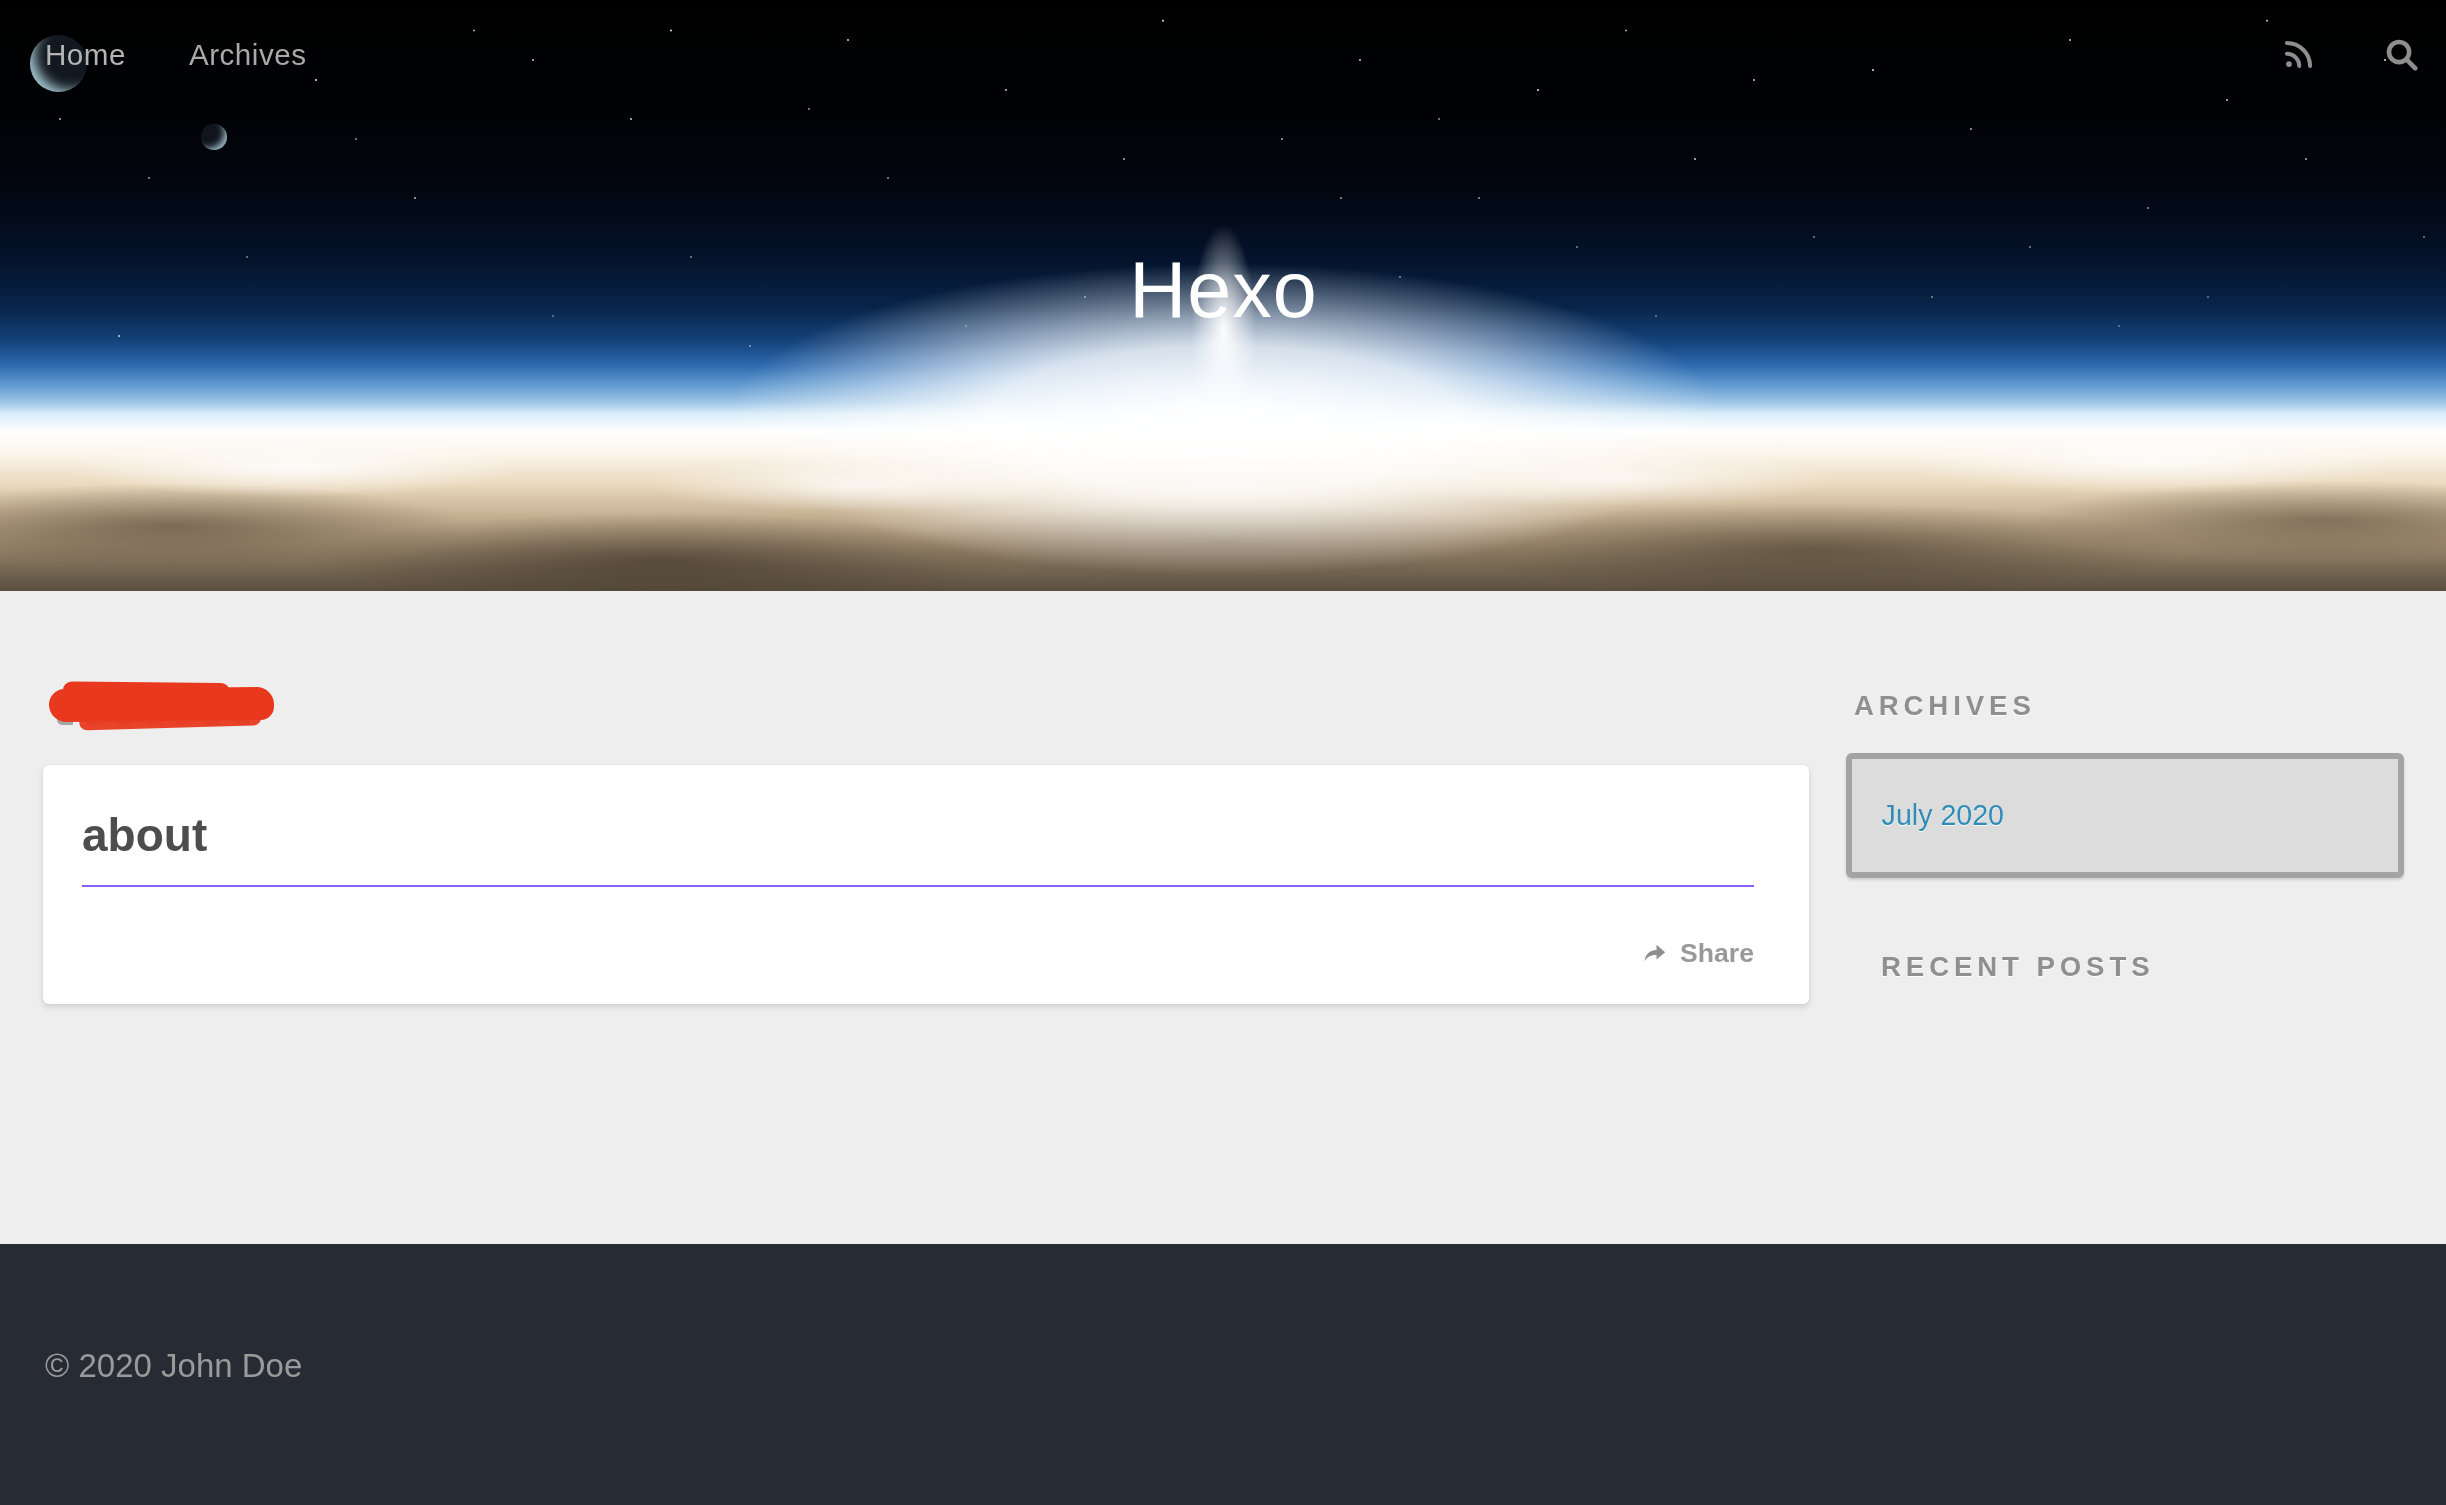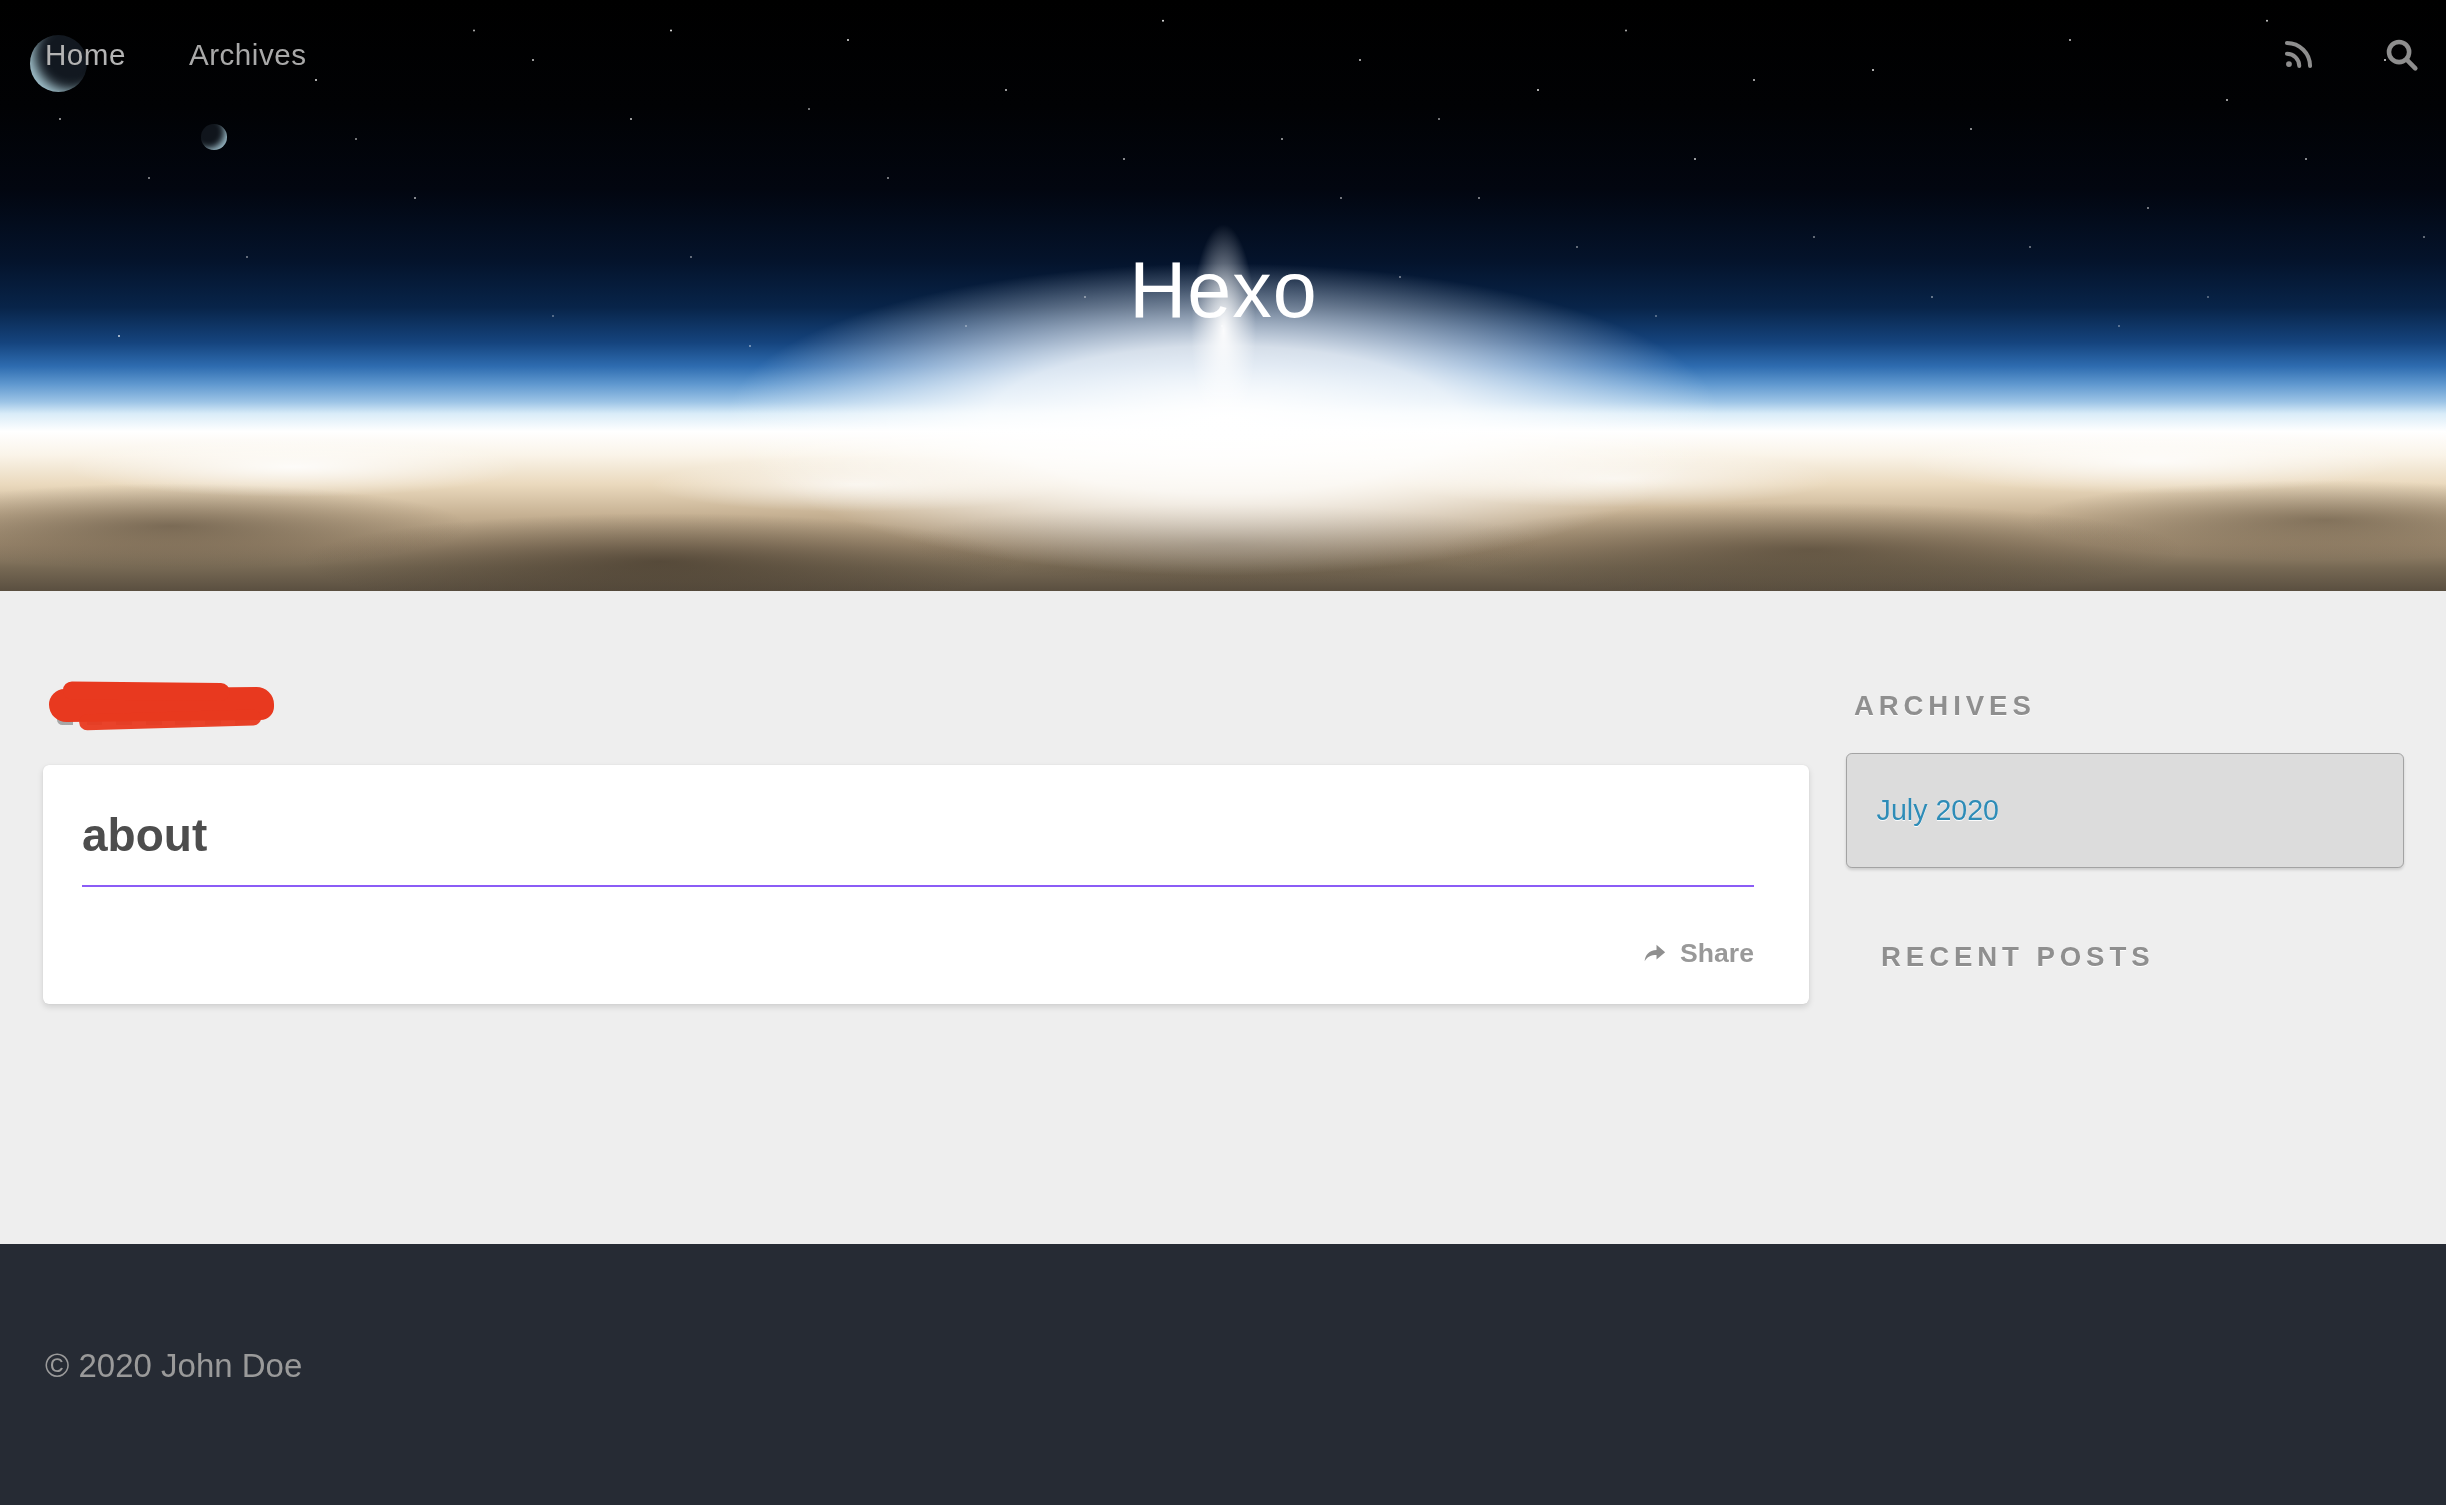--- a/index.html
+++ b/index.html
@@ -156,21 +156,21 @@
 
   
   .side-heading {
     font-size:27.6px; font-weight:700; color:#8f8f8f;
     letter-spacing:4.9px; text-transform:uppercase;
     text-shadow:0 1px 0 rgba(255,255,255,.95);
     margin:3.9px 0 31.5px 7.9px;
   }
   .side-heading.second { margin-top:73px;margin-left:35px; }
   .side-box {
-    background:#dcdcdc; border:1px solid #a3a3a3; border-radius:5.9px;
+    background:#dcdcdc; border:6px solid #a3a3a3; border-radius:5.9px;
     box-shadow:0 2px 3px rgba(0,0,0,.14);
     padding:33px 29.6px;
   }
   .side-link {
     display:block; color:#2e8cb7; font-size:28.6px; text-decoration:none;
     text-shadow:0 1px 0 rgba(255,255,255,.9); line-height:47px; cursor:pointer;
   }
 
   
   .footer {

